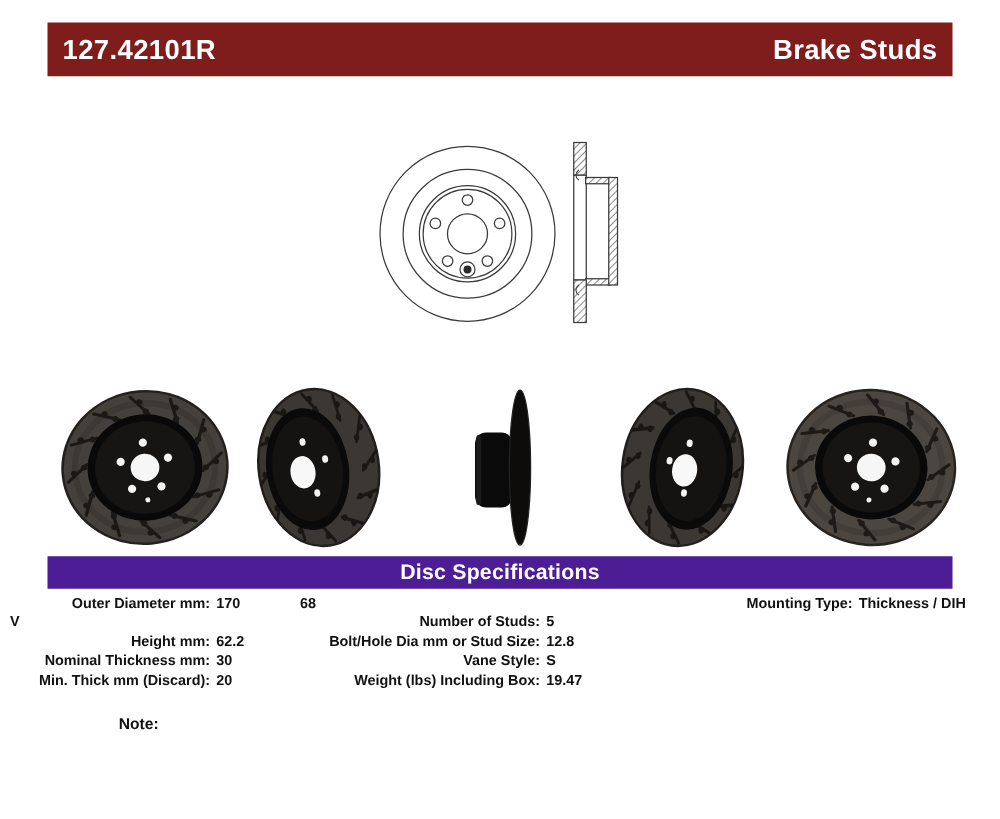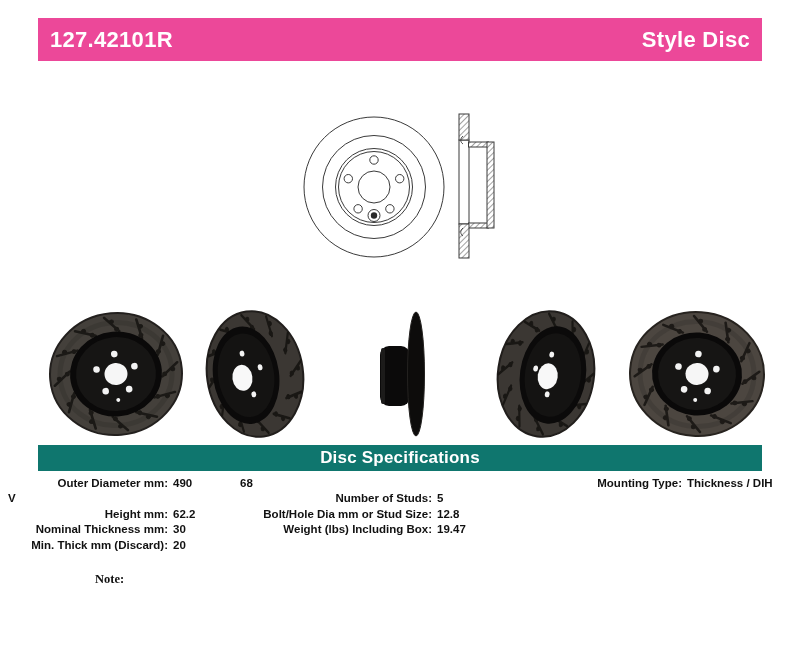--- a/index.html
+++ b/index.html
@@ -3,49 +3,49 @@
 <meta charset="utf-8">
 <style>
   html,body{margin:0;padding:0;}
   body{
     width:800px;height:655px;position:relative;overflow:hidden;
     background:#ffffff;color:#111;
     font-family:"Liberation Sans",sans-serif;font-weight:bold;
   }
   .abs{position:absolute;}
   .topbar{
-    left:38px;top:18px;width:724px;height:43px;background:#ec4899;color:#fff;
+    left:38px;top:18px;width:724px;height:43px;background:#7f1d1d;color:#fff;
     display:flex;justify-content:space-between;align-items:center;
     padding:0 12px;box-sizing:border-box;font-size:22px;letter-spacing:.3px;
   }
   .drawing{left:285px;top:106px;width:230px;height:160px;}
   .photos{left:0;top:300px;width:800px;height:145px;}
   .photo{position:absolute;}
   .banner{
-    left:38px;top:445px;width:724px;height:26px;background:#0f766e;color:#fff;
+    left:38px;top:445px;width:724px;height:26px;background:#4c1d95;color:#fff;
     display:flex;align-items:center;justify-content:center;font-size:17px;letter-spacing:.2px;
   }
   .spec-col{display:flex;flex-direction:column;font-size:11.5px;line-height:15.4px;}
   .spec-row{display:flex;}
   .spec-label{display:inline-block;text-align:right;padding-right:5px;white-space:nowrap;}
   .spec-value{text-align:left;white-space:nowrap;}
   .col1{left:8px;top:476px;width:280px;}
   .col1 .spec-label{width:160px;}
   .col2{left:240px;top:476px;width:300px;}
   .col2 .spec-label{width:192px;}
   .col3{left:538px;top:476px;width:240px;}
   .col3 .spec-label{width:144px;}
-  .note{left:95px;top:572px;font-size:12.5px;font-family:Liberation Serif, serif;}
+  .note{left:95px;top:572px;font-size:12.5px;}
 </style>
 </head>
 <body>
 
 <header class="abs topbar">
   <span>127.42101R</span>
-  <span>Style Disc</span>
+  <span>Brake Studs</span>
 </header>
 
 <div class="abs drawing">
   <svg width="230" height="160" viewBox="0 0 230 160">
     <defs>
       <pattern id="hatch" width="4" height="4" patternUnits="userSpaceOnUse" patternTransform="rotate(45)">
         <rect width="4" height="4" fill="#ffffff"></rect>
         <line x1="0" y1="0" x2="0" y2="4" stroke="#555" stroke-width="1.1"></line>
       </pattern>
     </defs>
@@ -236,21 +236,21 @@
   </svg>
 </div>
 
 <div class="abs banner">
   <span>Disc Specifications</span>
 </div>
 
 <div class="abs spec-col col1">
   <div class="spec-row">
     <span class="spec-label">Outer Diameter mm:</span>
-    <span class="spec-value">490</span>
+    <span class="spec-value">170</span>
   </div>
   <div class="spec-row">
     <span class="spec-value">V</span>
   </div>
   <div class="spec-row">
     <span class="spec-label">Height mm:</span>
     <span class="spec-value">62.2</span>
   </div>
   <div class="spec-row">
     <span class="spec-label">Nominal Thickness mm:</span>
@@ -268,20 +268,24 @@
   </div>
   <div class="spec-row">
     <span class="spec-label">Number of Studs:</span>
     <span class="spec-value">5</span>
   </div>
   <div class="spec-row">
     <span class="spec-label">Bolt/Hole Dia mm or Stud Size:</span>
     <span class="spec-value">12.8</span>
   </div>
   <div class="spec-row">
+    <span class="spec-label">Vane Style:</span>
+    <span class="spec-value">S</span>
+  </div>
+  <div class="spec-row">
     <span class="spec-label">Weight (lbs) Including Box:</span>
     <span class="spec-value">19.47</span>
   </div>
 </div>
 
 <div class="abs spec-col col3">
   <div class="spec-row">
     <span class="spec-label">Mounting Type:</span>
     <span class="spec-value">Thickness / DIH</span>
   </div>

